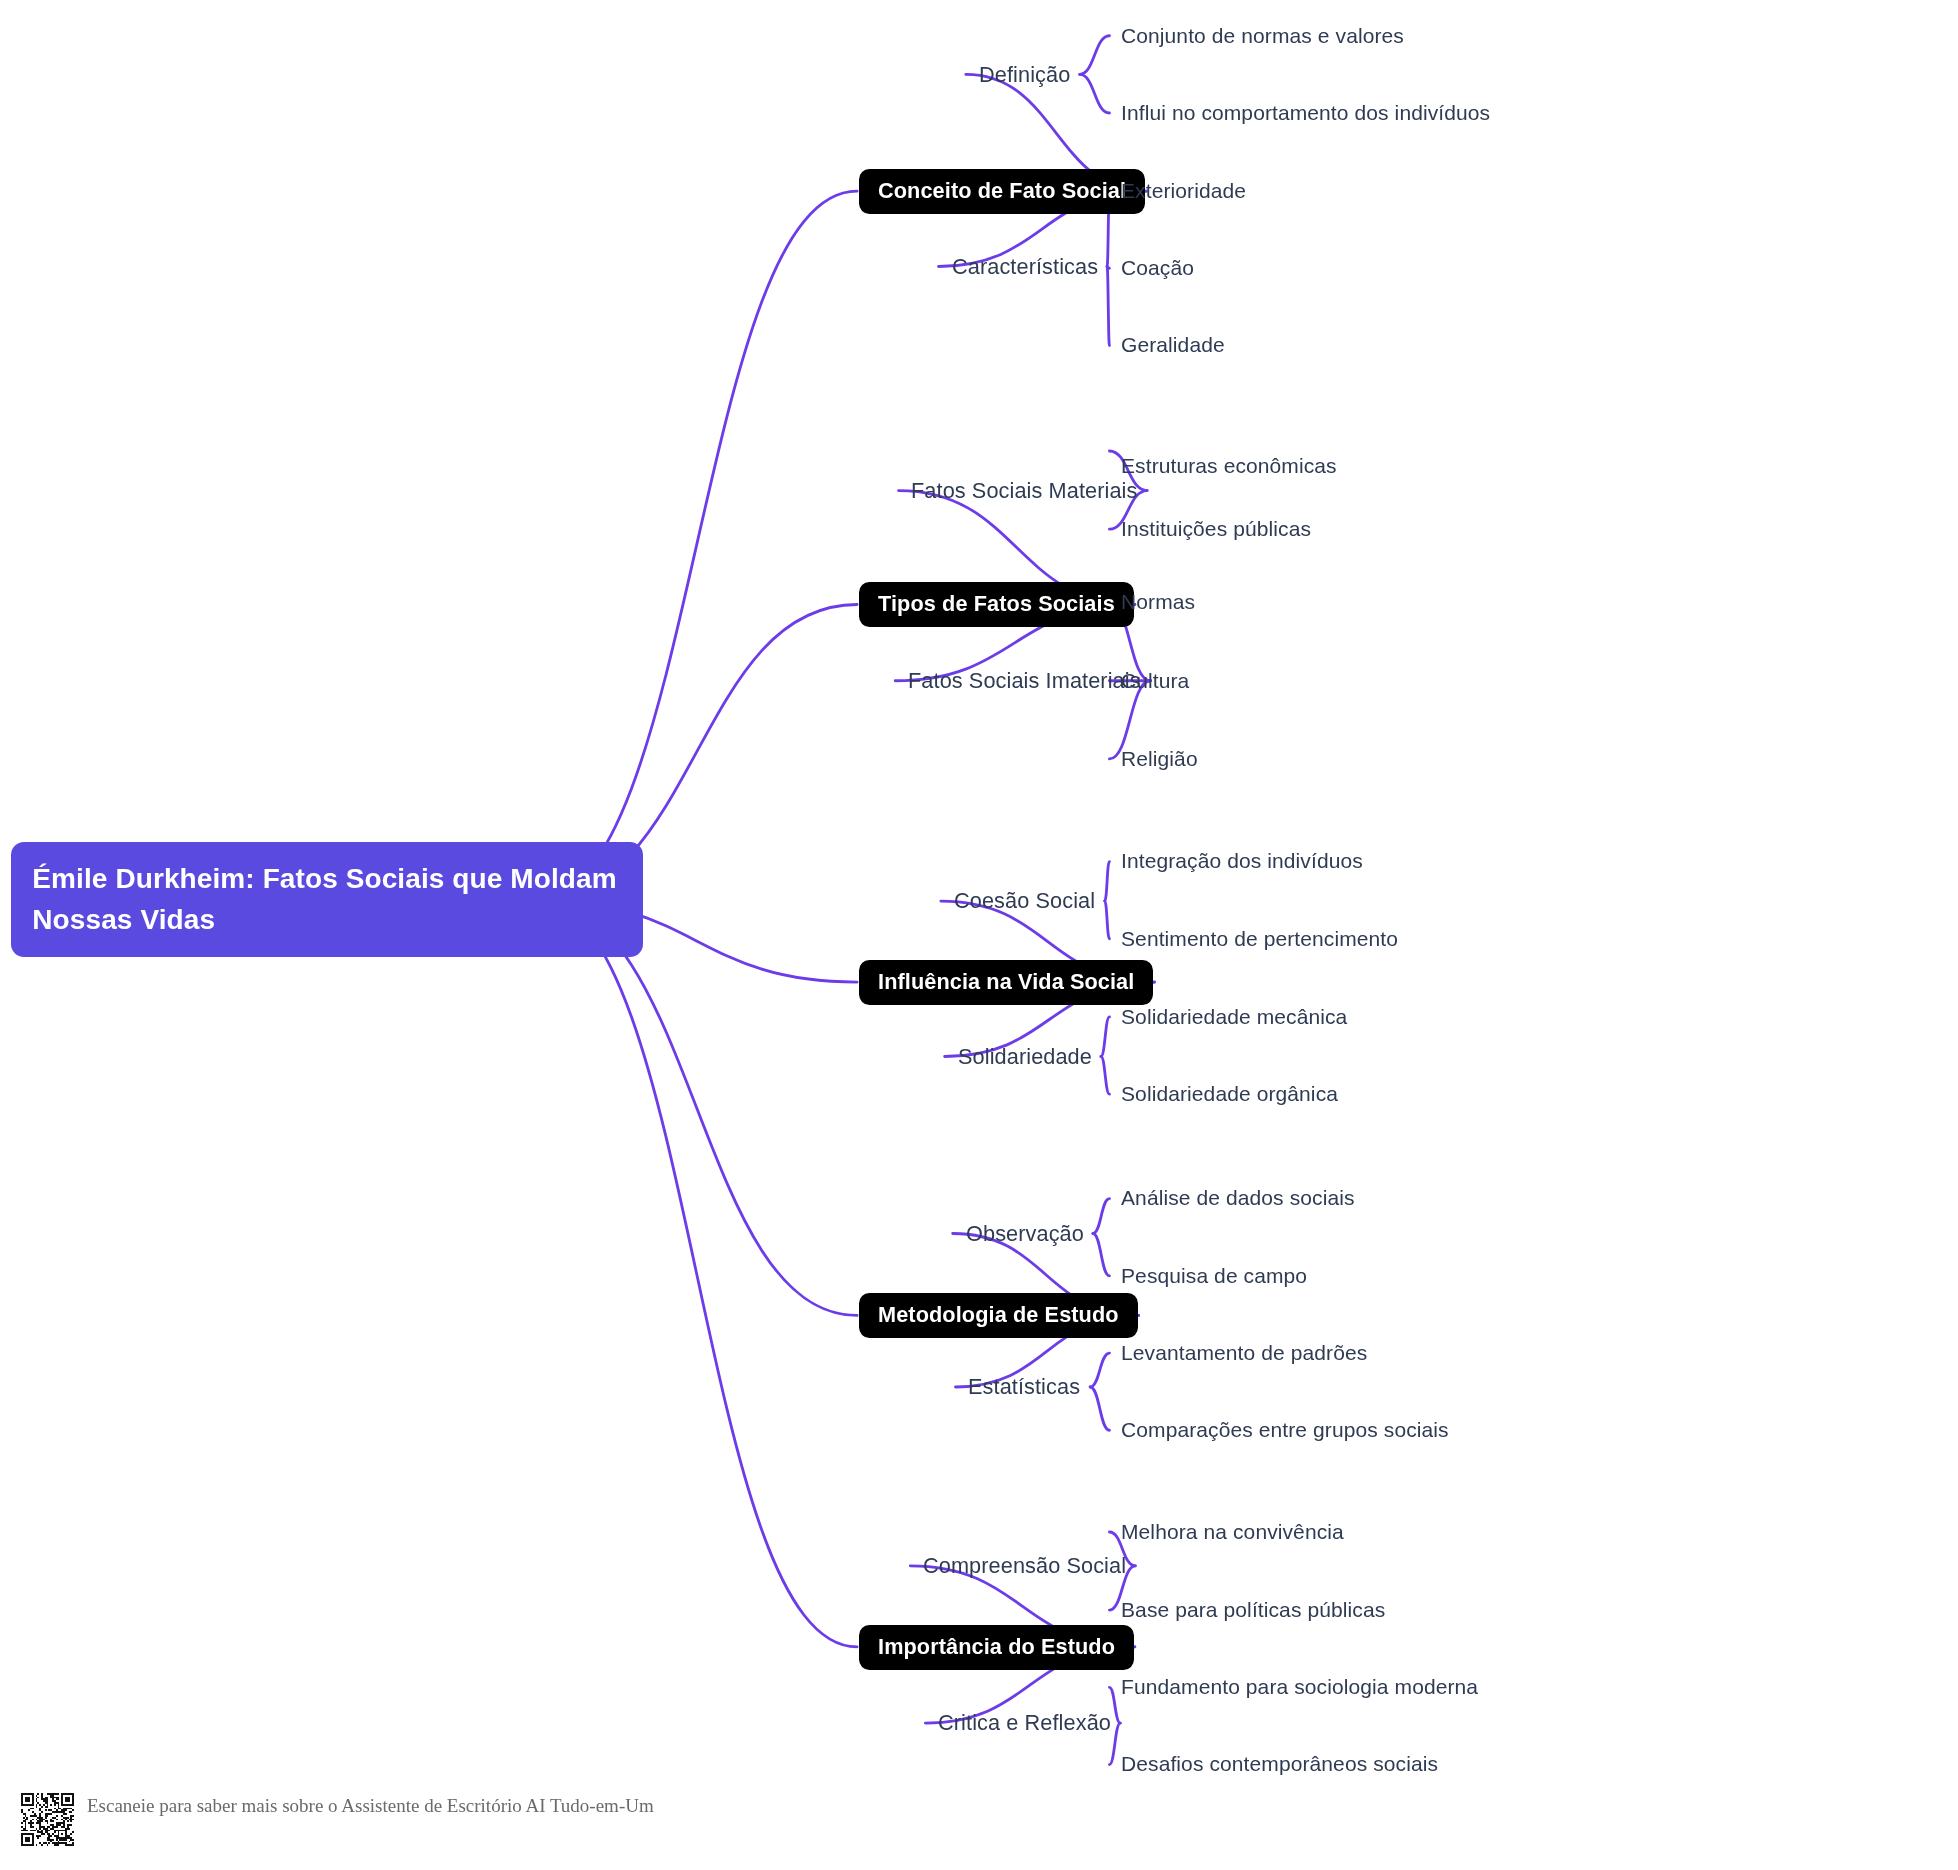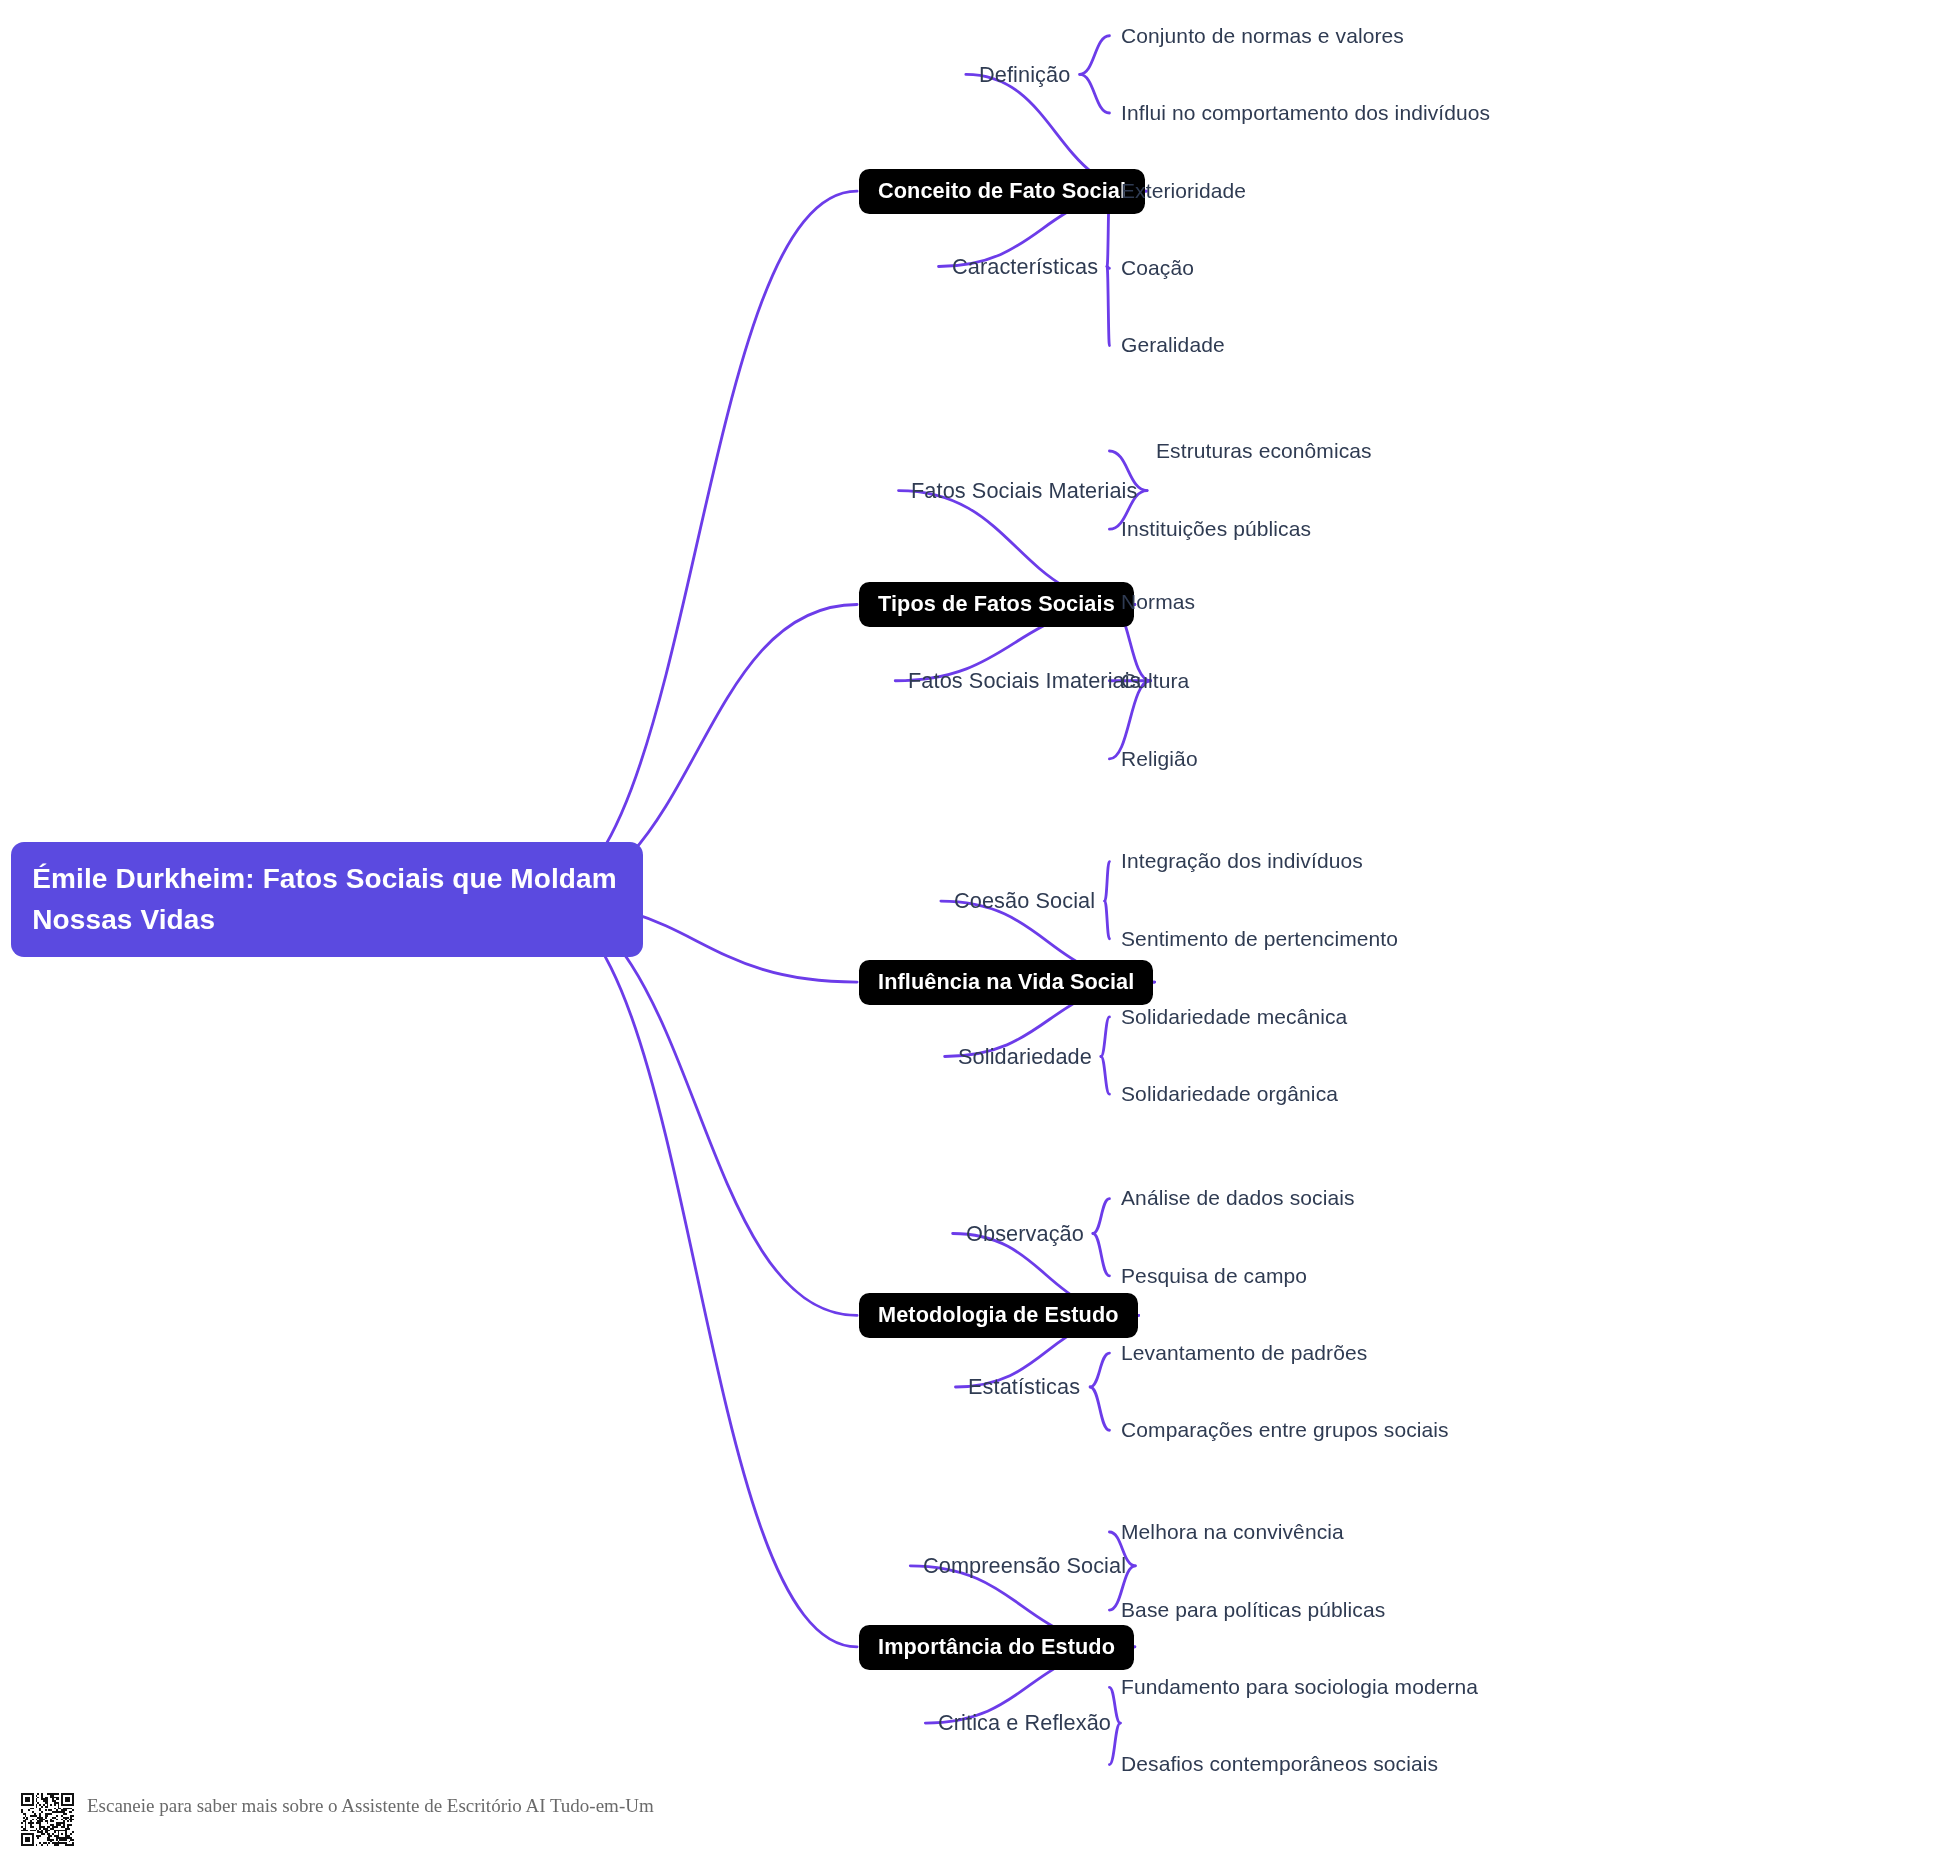--- a/index.html
+++ b/index.html
@@ -155,21 +155,21 @@
     <div class="node node-branch" style="left: 859px; top: 169px;"><span>Conceito de Fato Social</span></div>
     <div class="node node-sub" style="left: 979px; top: 62px;"><span>Definição</span></div>
     <div class="node node-leaf" style="left: 1121px; top: 23.5px;"><span>Conjunto de normas e valores</span></div>
     <div class="node node-leaf" style="left: 1121px; top: 101px;"><span>Influi no comportamento dos indivíduos</span></div>
     <div class="node node-sub" style="left: 952px; top: 254px;"><span>Características</span></div>
     <div class="node node-leaf" style="left: 1121px; top: 179px;"><span>Exterioridade</span></div>
     <div class="node node-leaf" style="left: 1121px; top: 256px;"><span>Coação</span></div>
     <div class="node node-leaf" style="left: 1121px; top: 333px;"><span>Geralidade</span></div>
     <div class="node node-branch" style="left: 859px; top: 582px;"><span>Tipos de Fatos Sociais</span></div>
     <div class="node node-sub" style="left: 911px; top: 478px;"><span>Fatos Sociais Materiais</span></div>
-    <div class="node node-leaf" style="left: 1121px; top: 439px; margin-left: 35px;"><span>Estruturas econômicas</span></div>
+    <div class="node node-leaf" style="left: 1121px; top: 454px;"><span>Estruturas econômicas</span></div>
     <div class="node node-leaf" style="left: 1121px; top: 517px;"><span>Instituições públicas</span></div>
     <div class="node node-sub" style="left: 908px; top: 668px;"><span>Fatos Sociais Imateriais</span></div>
     <div class="node node-leaf" style="left: 1121px; top: 590px;"><span>Normas</span></div>
     <div class="node node-leaf" style="left: 1121px; top: 669px;"><span>Cultura</span></div>
     <div class="node node-leaf" style="left: 1121px; top: 747px;"><span>Religião</span></div>
     <div class="node node-branch" style="left: 859px; top: 960px;"><span>Influência na Vida Social</span></div>
     <div class="node node-sub" style="left: 954px; top: 888px;"><span>Coesão Social</span></div>
     <div class="node node-leaf" style="left: 1121px; top: 849px;"><span>Integração dos indivíduos</span></div>
     <div class="node node-leaf" style="left: 1121px; top: 927px;"><span>Sentimento de pertencimento</span></div>
     <div class="node node-sub" style="left: 958px; top: 1044px;"><span>Solidariedade</span></div>

